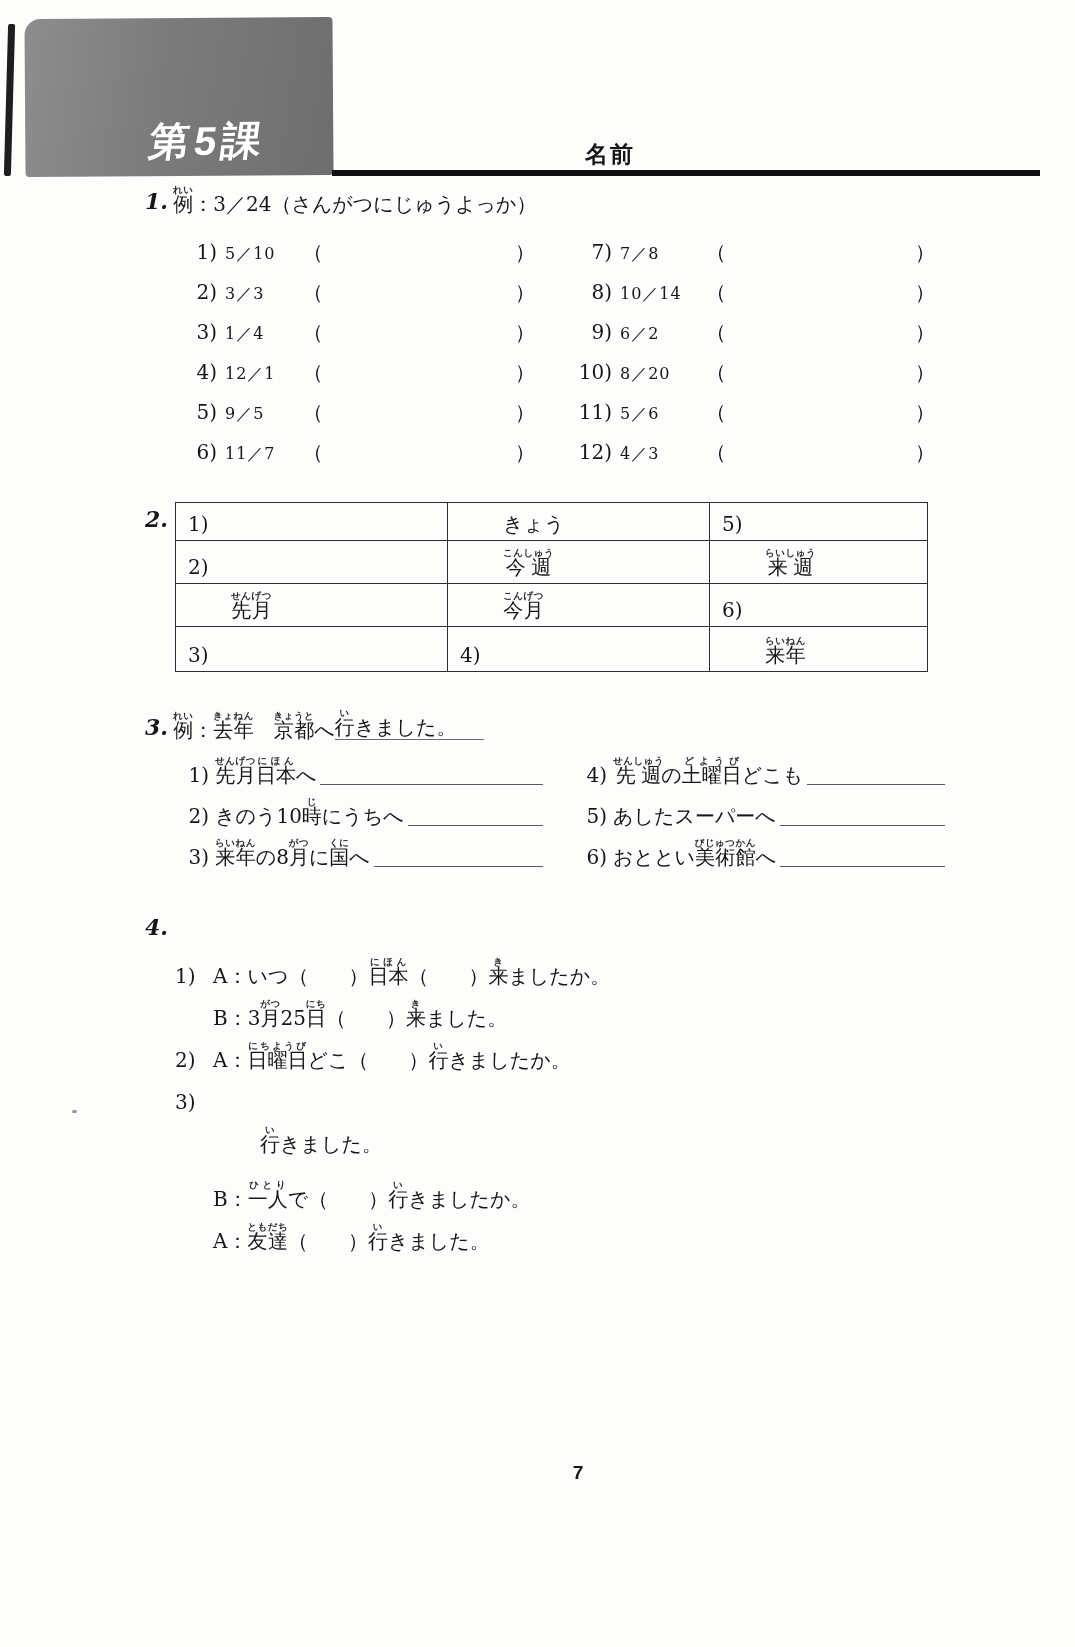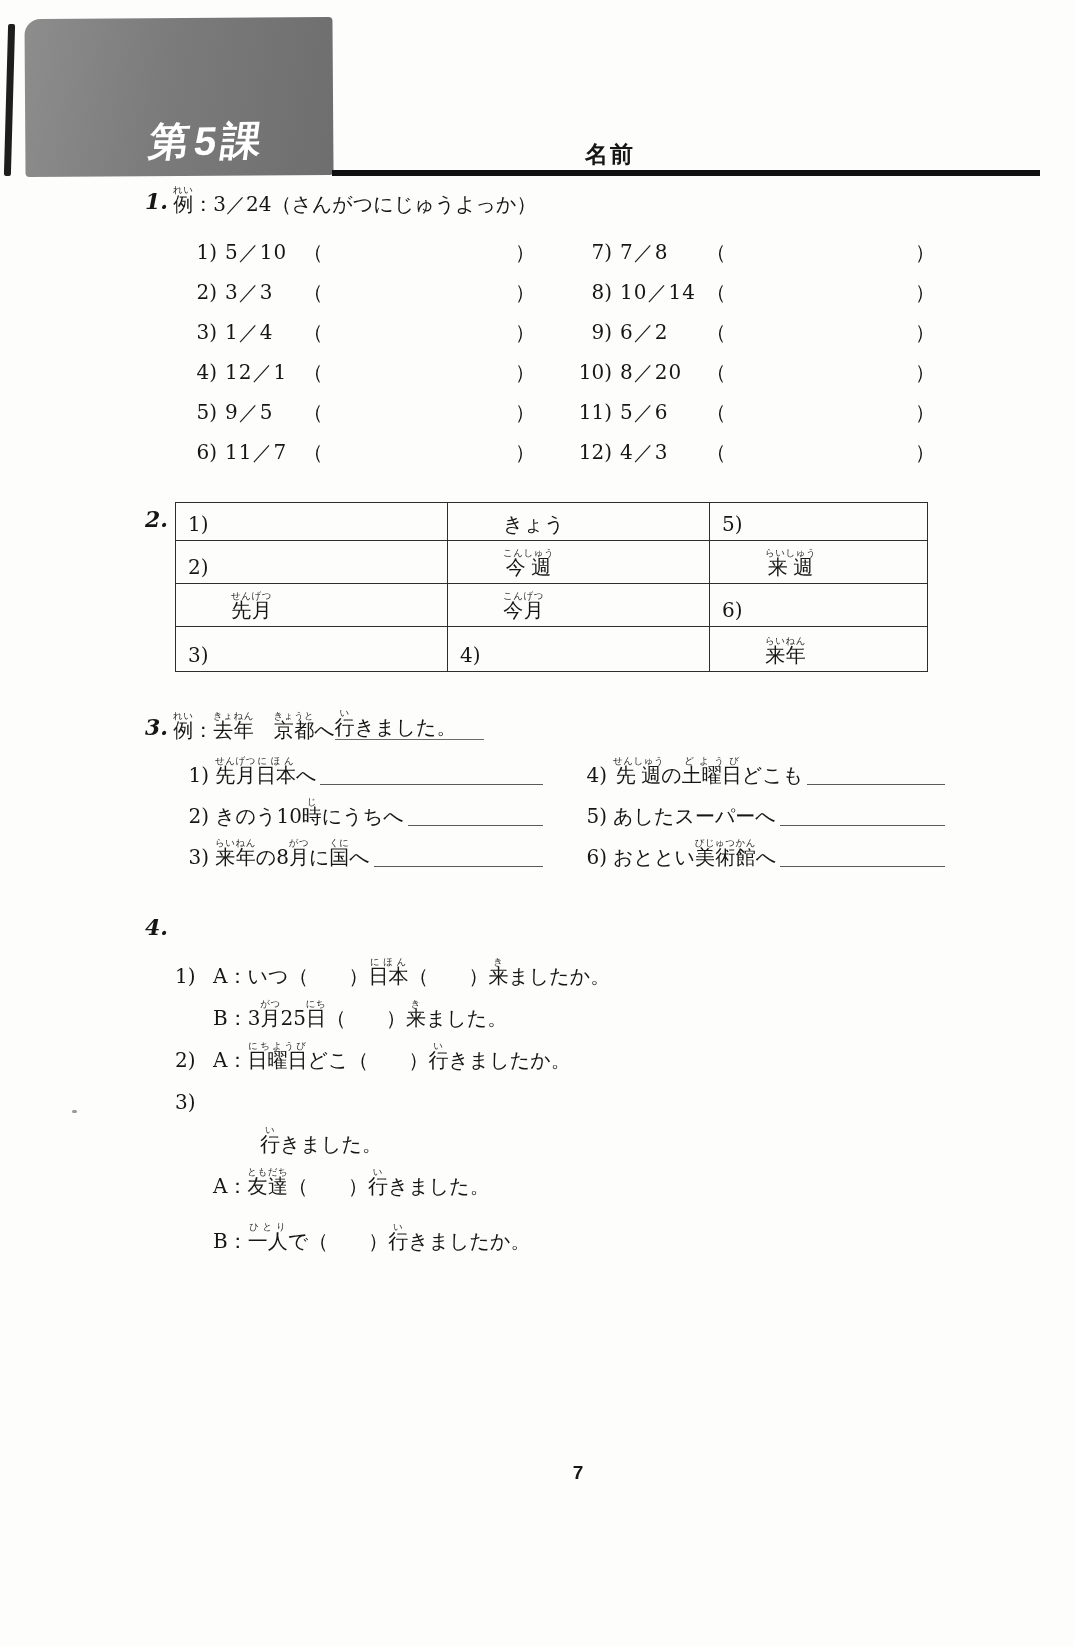--- a/index.html
+++ b/index.html
@@ -14,33 +14,33 @@
       font-size:40px;letter-spacing:5px;transform:skewX(-8deg);white-space:nowrap;}
   .scan-sliver{position:absolute;left:6px;top:24px;width:7px;height:152px;background:#1e1e1e;
       transform:rotate(1.6deg);border-radius:2px;}
   .scan-speck{position:absolute;left:72px;top:1110px;width:5px;height:3px;background:#9a9a9a;border-radius:2px;}
   .name-label{position:absolute;left:585px;top:139px;font-family:"Liberation Sans","DejaVu Sans",sans-serif;
       font-weight:bold;font-size:23px;letter-spacing:2px;}
   .name-rule{position:absolute;left:332px;top:170px;width:708px;height:6px;background:#101010;}
   
   .jt{font-size:20px;line-height:1;white-space:nowrap;}
   ruby{ruby-align:space-around;}
-  rt{font-size:9.5px;font-weight:normal;letter-spacing:0.5px;color:#2a2a2a;}
+  rt{font-size:9.5px;font-weight:bold;letter-spacing:0.5px;color:#2a2a2a;}
   .sec{position:absolute;left:145px;width:805px;}
   .sec-head{display:flex;align-items:flex-end;}
   .sec-num{font-weight:bold;font-style:italic;font-size:22px;width:28px;flex:0 0 28px;}
   
   .s1{top:172px;}
   .s1-head{height:42px;}
   .s1-cols{position:relative;margin-top:8px;height:246px;}
   .s1-left{position:absolute;left:30px;top:0;width:360px;}
   .s1-right{position:absolute;left:425px;top:0;width:365px;}
   .drow{display:flex;align-items:flex-end;height:40px;}
   .dnum{width:42px;flex:0 0 42px;text-align:right;font-size:20px;line-height:1;}
-  .ddate{margin-left:8px;font-size:20px;line-height:1;letter-spacing:1px;}
+  .ddate{margin-left:8px;font-size:16px;line-height:1;letter-spacing:1px;}
   .s1-left .ddate{width:78px;flex:0 0 78px;}
   .s1-right .ddate{width:86px;flex:0 0 86px;}
   .par{font-size:20px;line-height:1;}
   .sp{flex:1;}
   
   .s2{top:498px;}
   .s2-num{position:absolute;left:0;top:8px;}
   .s2-table{margin-left:30px;margin-top:4px;border-collapse:collapse;table-layout:fixed;width:752px;}
   .s2-table td{border:1.5px solid #2e2e2e;vertical-align:bottom;padding:0 0 5px 12px;}
   .s2-table tr:nth-child(1){height:38px;}
@@ -273,25 +273,25 @@
       <div class="qrow">
           <span class="qnum">2)</span>
           <span class="jt">A：<ruby>日曜日<rt>にちようび</rt></ruby>どこ（　　）<ruby>行<rt>い</rt></ruby>きましたか。</span>
         </div>
       <div class="qrow">
           <span class="qnum">3)</span>
         </div>
       <div class="qrow indent2">
           <span class="jt"><ruby>行<rt>い</rt></ruby>きました。</span>
         </div>
-      <div class="qrow">
-          <span class="qnum"></span>
-          <span class="jt">A：<ruby>友達<rt>ともだち</rt></ruby>（　　）<ruby>行<rt>い</rt></ruby>きました。</span>
-        </div>
       <div class="qrow gap-top">
           <span class="qnum"></span>
           <span class="jt">B：<ruby>一人<rt>ひとり</rt></ruby>で（　　）<ruby>行<rt>い</rt></ruby>きましたか。</span>
         </div>
+      <div class="qrow">
+          <span class="qnum"></span>
+          <span class="jt">A：<ruby>友達<rt>ともだち</rt></ruby>（　　）<ruby>行<rt>い</rt></ruby>きました。</span>
+        </div>
     </div>
   </div>
 
   <div class="page-number">7</div>
 </div>
 
 </body></html>

